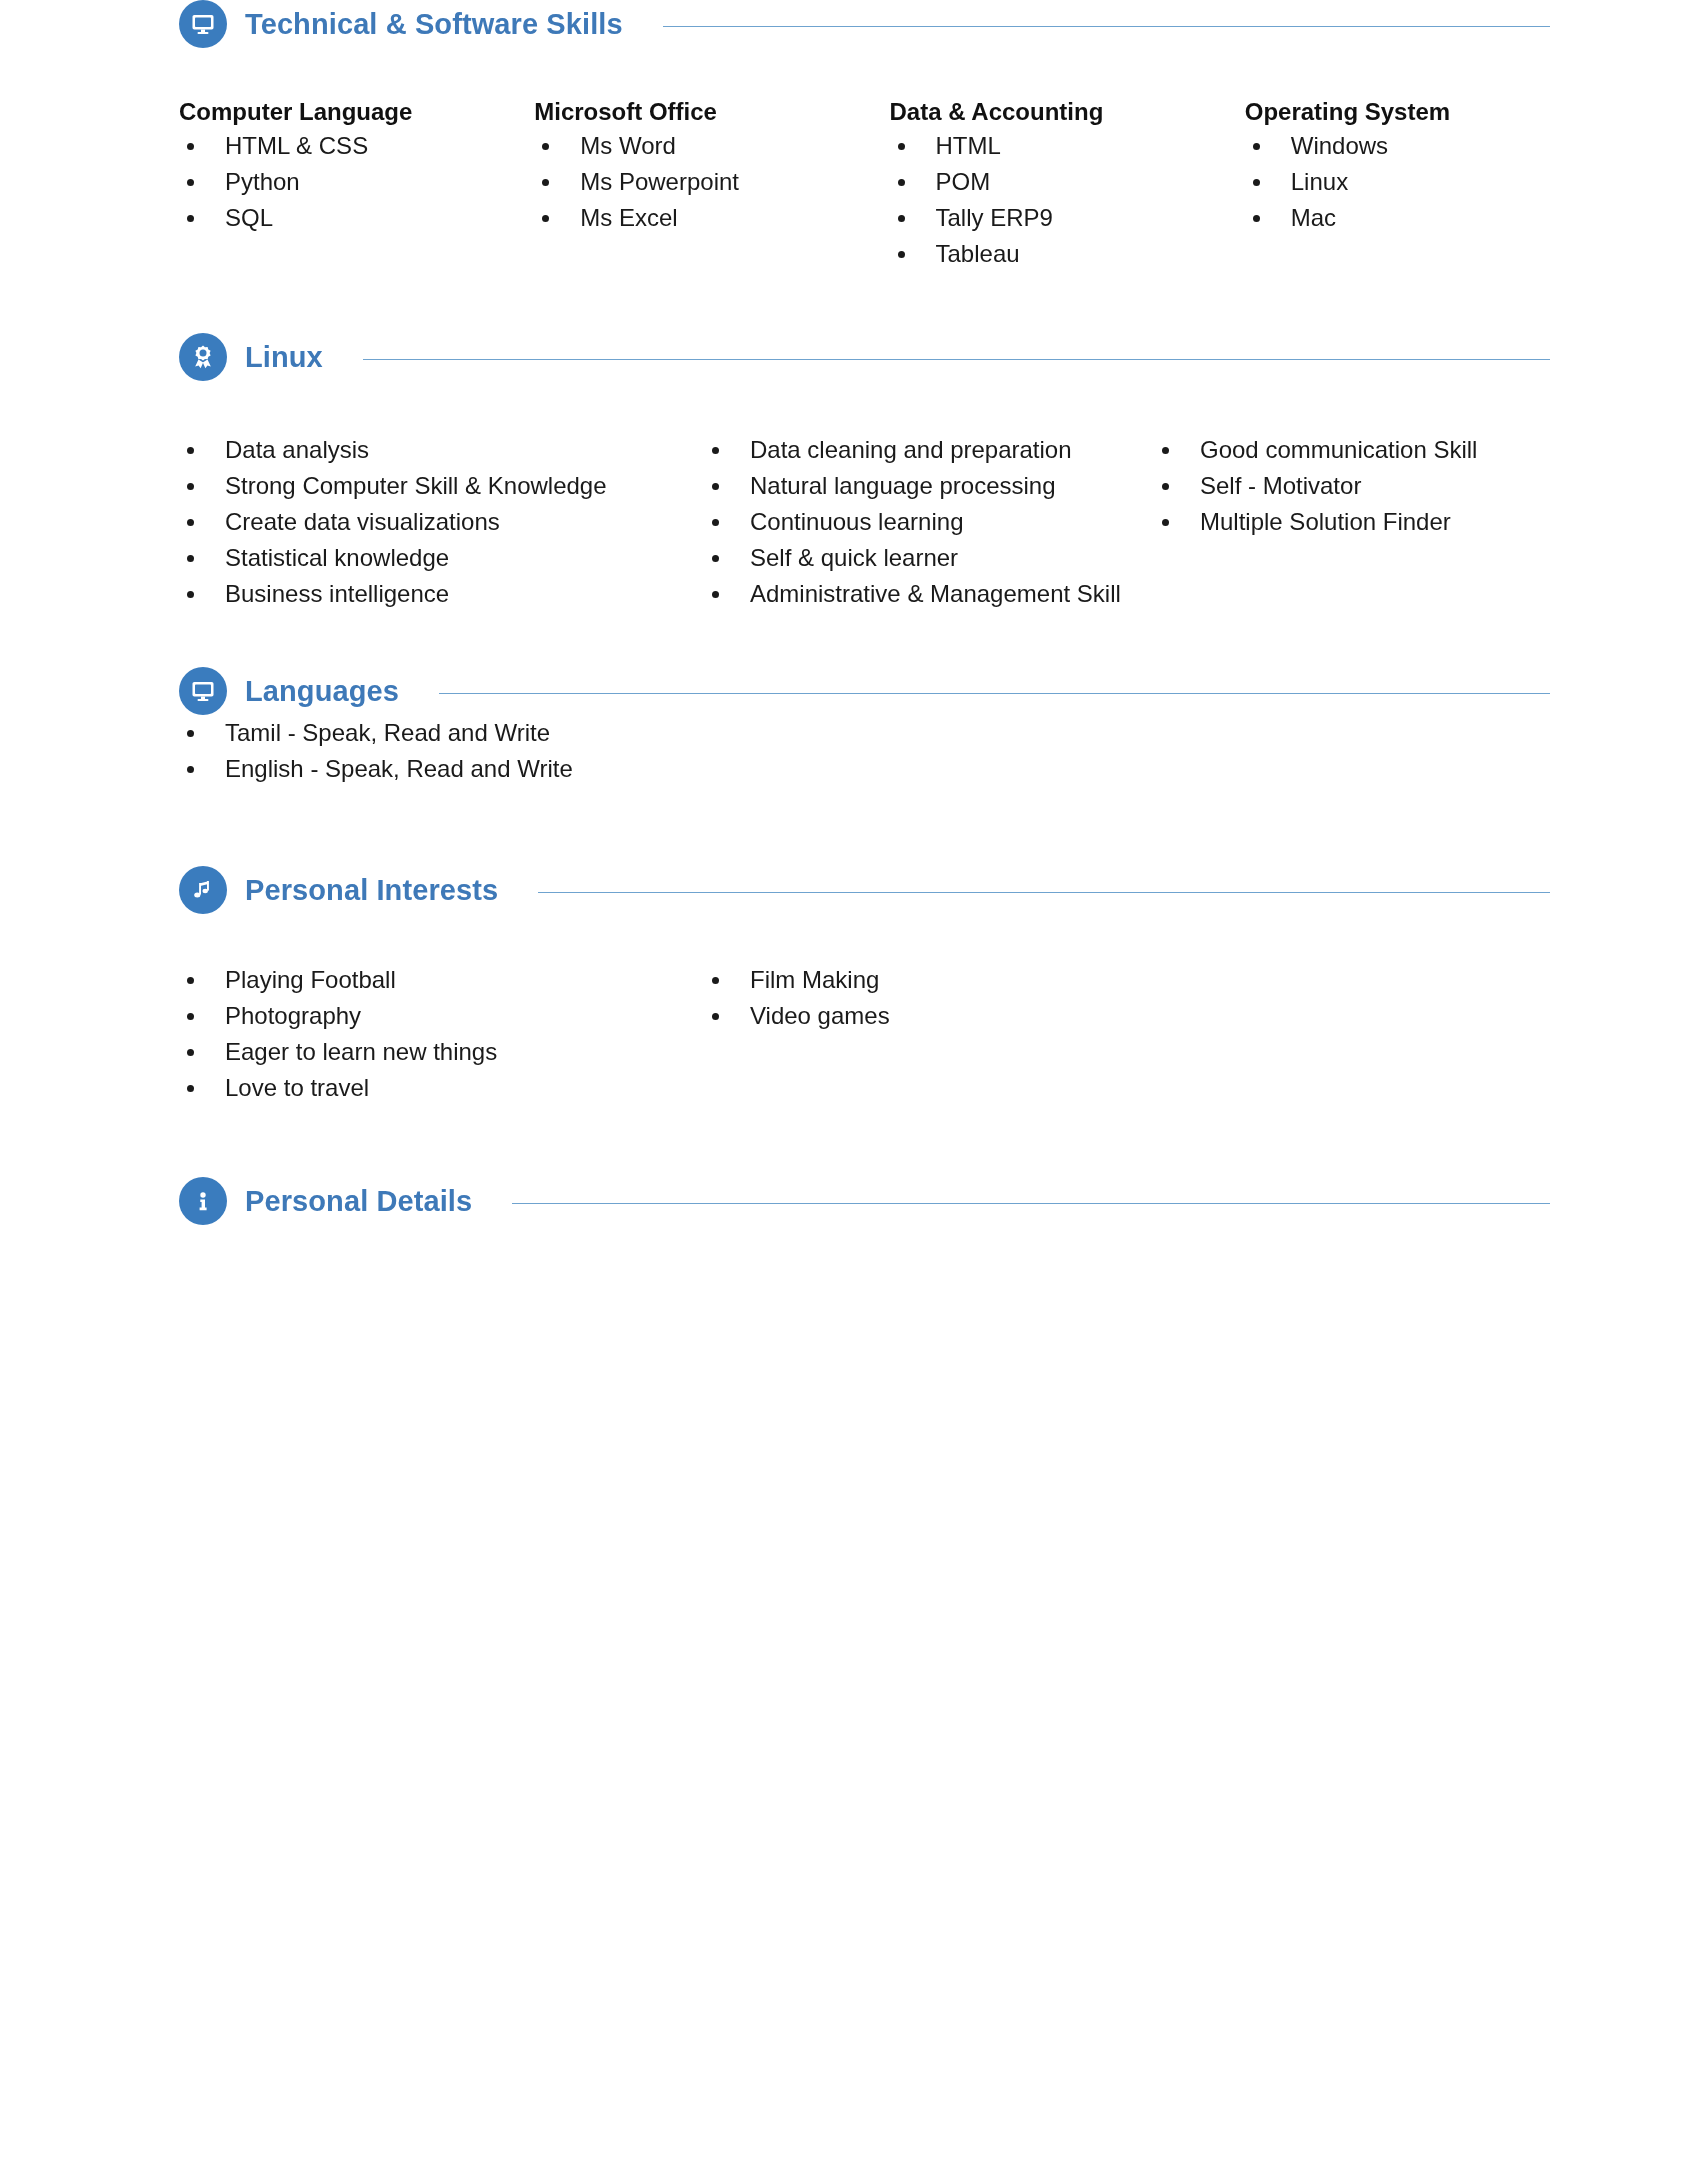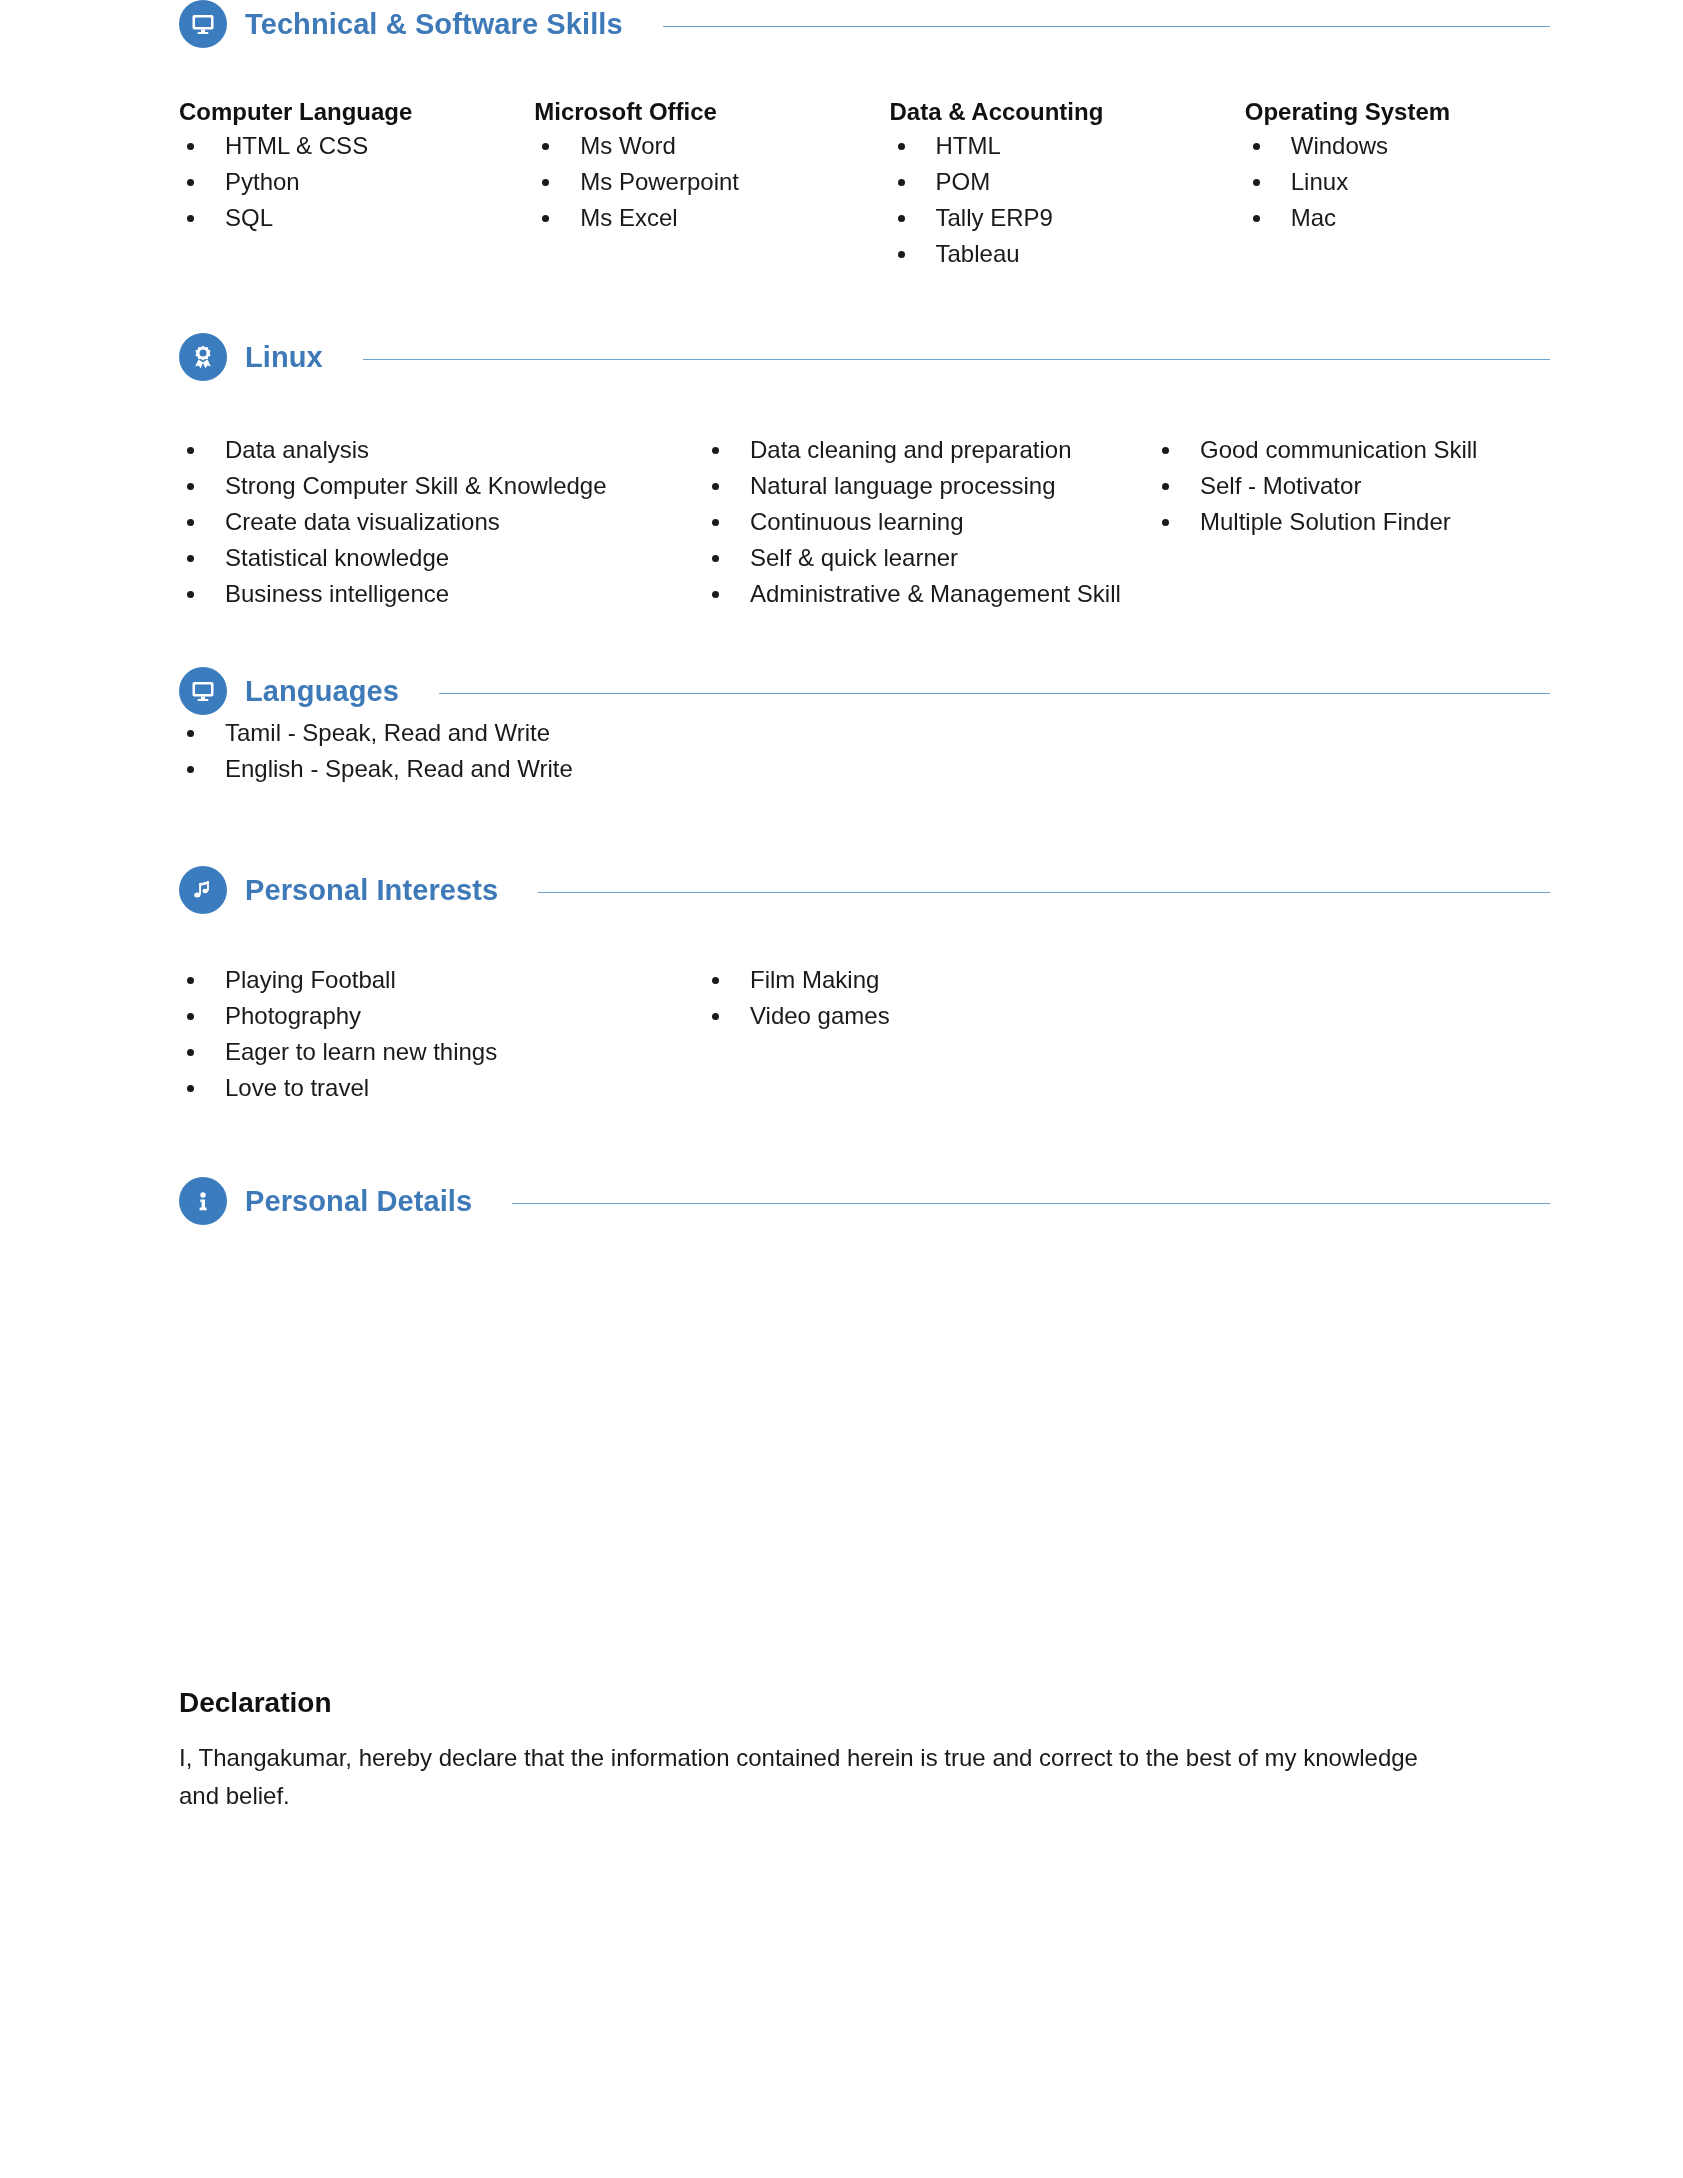--- a/index.html
+++ b/index.html
@@ -301,19 +301,15 @@
           <circle cx="14" cy="8.0" r="2.7" fill="#ffffff"></circle>
           <path d="M11.3 12.4 L16.0 12.4 L16.0 20.6 L17.6 20.6 L17.6 23.2 L10.6 23.2 L10.6 20.6 L12.6 20.6 L12.6 15.0 L11.3 15.0 Z" fill="#ffffff"></path>
         </svg>
       </span>
       <span class="head-title">Personal Details</span>
       <span class="head-rule"></span>
     </div>
     <div class="details-body"></div>
   </div>
 
-  <div class="sec-declaration">
-    <div class="decl-title">Declaration</div>
-    <div class="decl-text">I, Thangakumar, hereby declare that the information contained herein is true and correct to the best of my knowledge and belief.</div>
-  </div>
 
 </div>
 
 
 </body></html>

